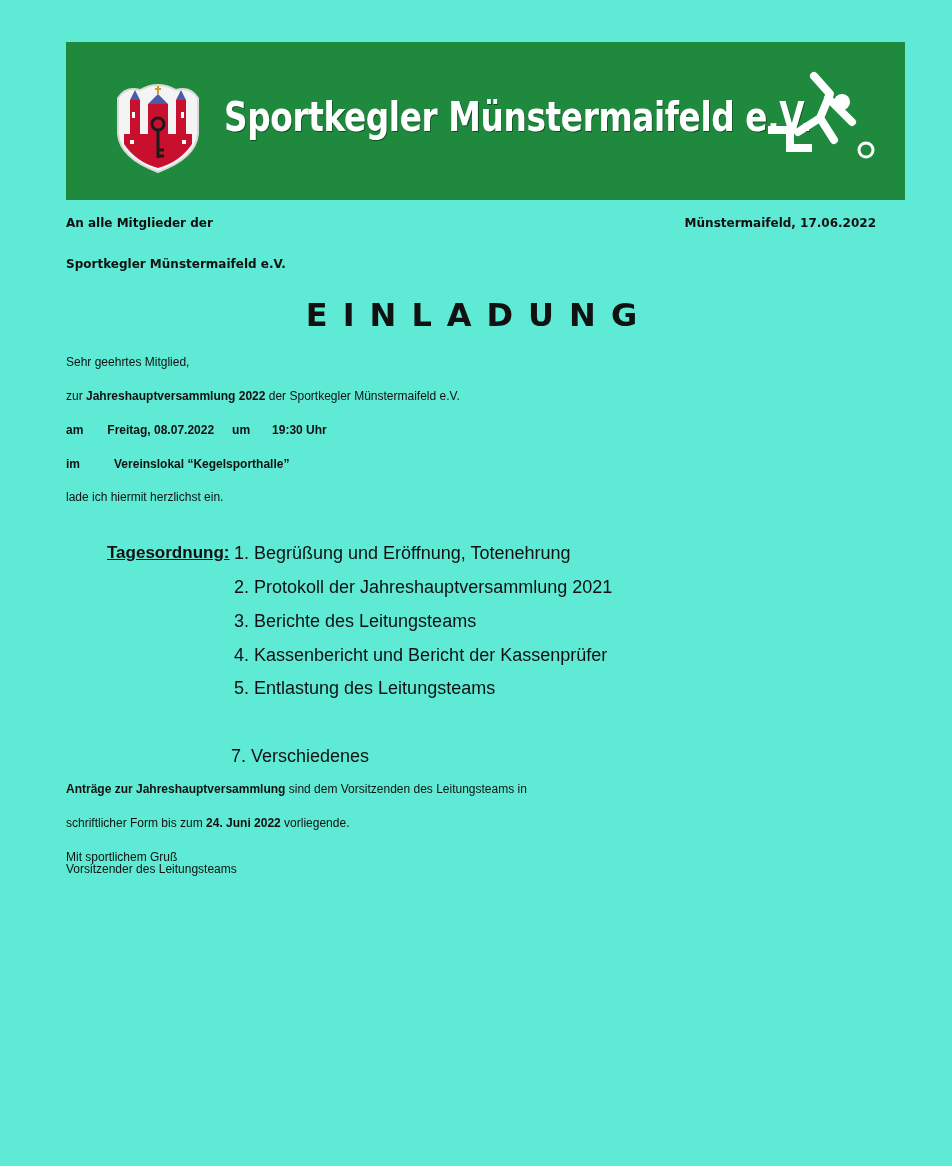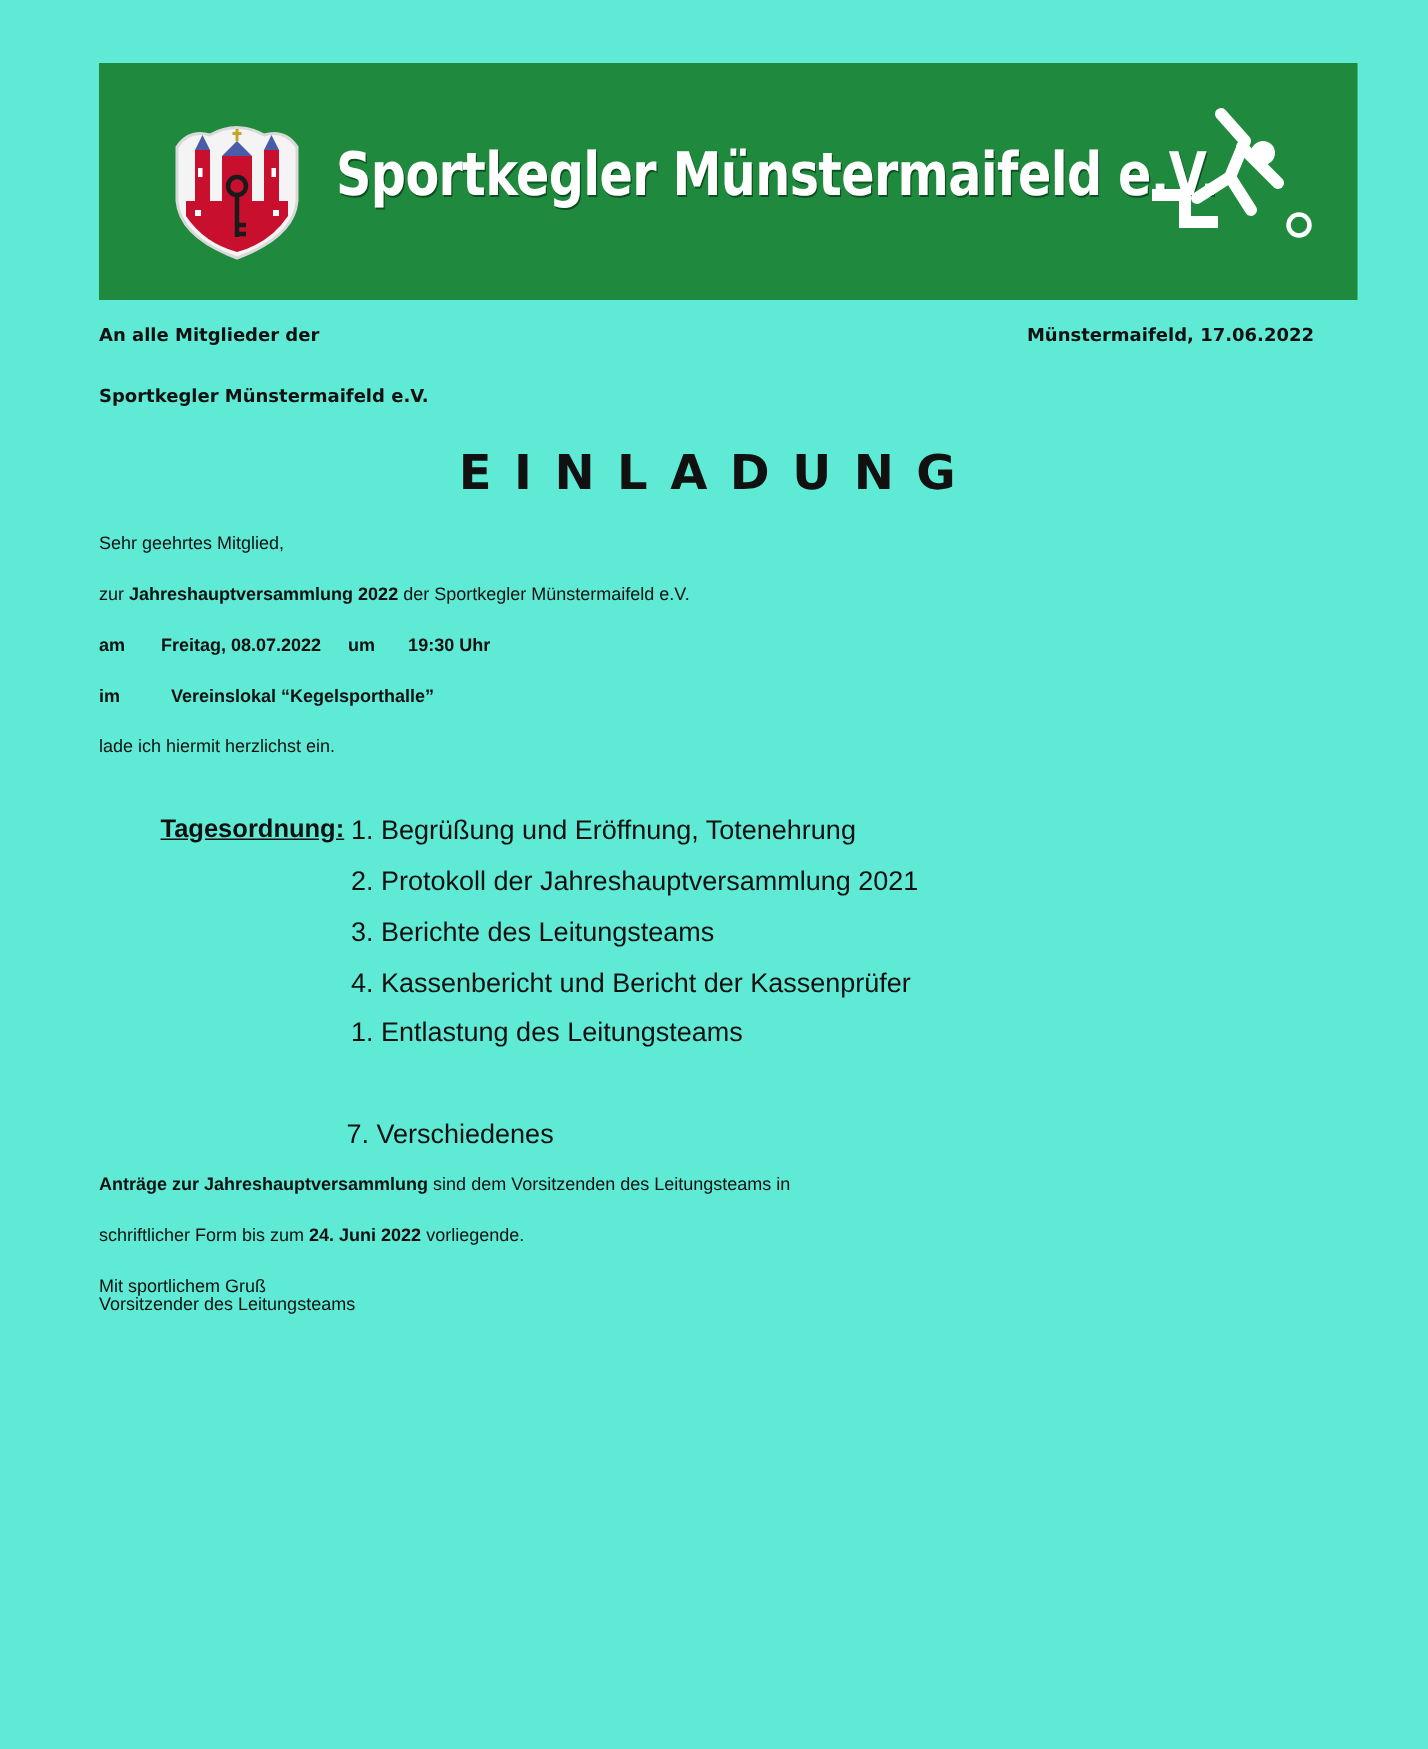--- a/index.html
+++ b/index.html
@@ -182,21 +182,21 @@
 
   <div class="line b" style="top:454px;">
     <span>im</span><span class="gap" style="width:34px"></span><span>Vereinslokal “Kegelsporthalle”</span>
   </div>
 
   <div class="agenda-label">Tagesordnung:</div>
   <div class="agenda-item" style="top:543px;">1. Begrüßung und Eröffnung, Totenehrung</div>
   <div class="agenda-item" style="top:577px;">2. Protokoll der Jahreshauptversammlung 2021</div>
   <div class="agenda-item" style="top:611px;">3. Berichte des Leitungsteams</div>
   <div class="agenda-item" style="top:645px;text-align:center;">4. Kassenbericht und Bericht der Kassenprüfer</div>
-  <div class="agenda-item" style="top:678px;">1. Entlastung des Leitungsteams</div>
+  <div class="agenda-item" style="top:678px;">5. Entlastung des Leitungsteams</div>
   <div class="agenda-item" style="top:746px; left:231px;">7. Verschiedenes</div>
 
   <div class="line" style="top:779px;">
     <span class="b">Anträge zur Jahreshauptversammlung</span><span> sind dem Vorsitzenden des Leitungsteams in</span>
   </div>
   <div class="line" style="top:813px;">
     <span>schriftlicher Form bis zum </span><span class="b">24. Juni 2022</span><span> vorliegende.</span>
   </div>
 
   <div class="line" style="top:847px;">Mit sportlichem Gruß</div>

